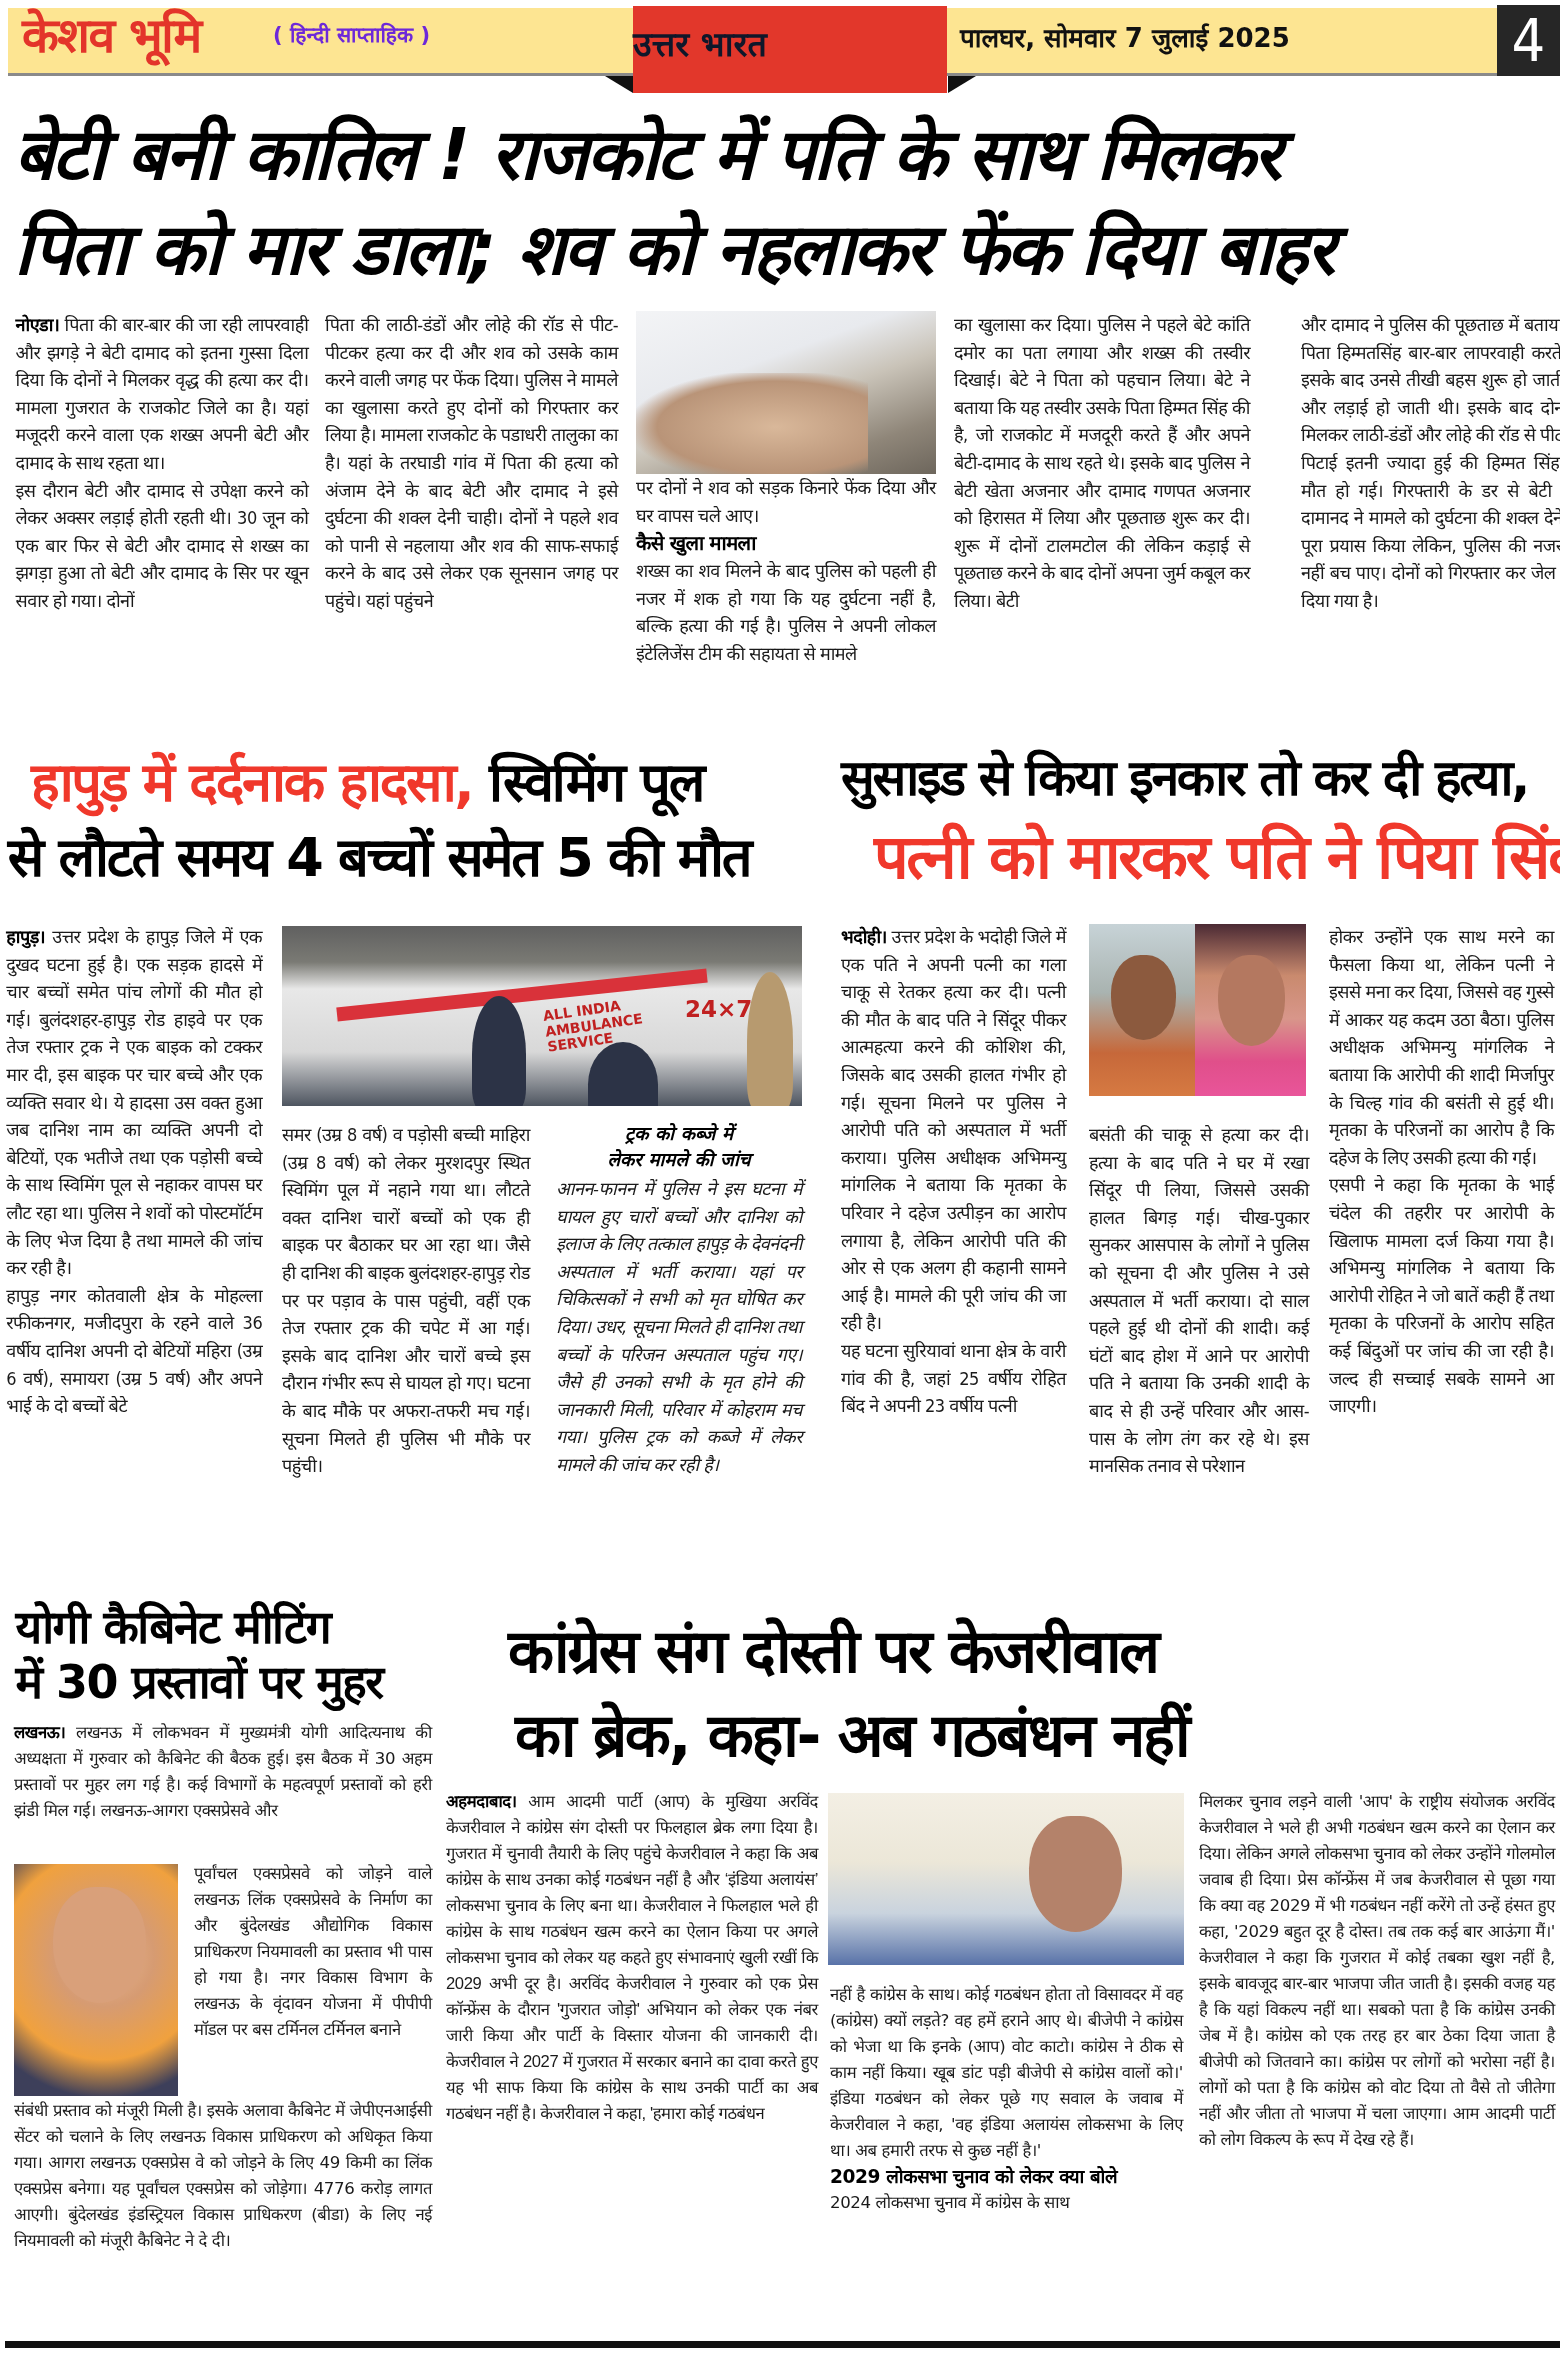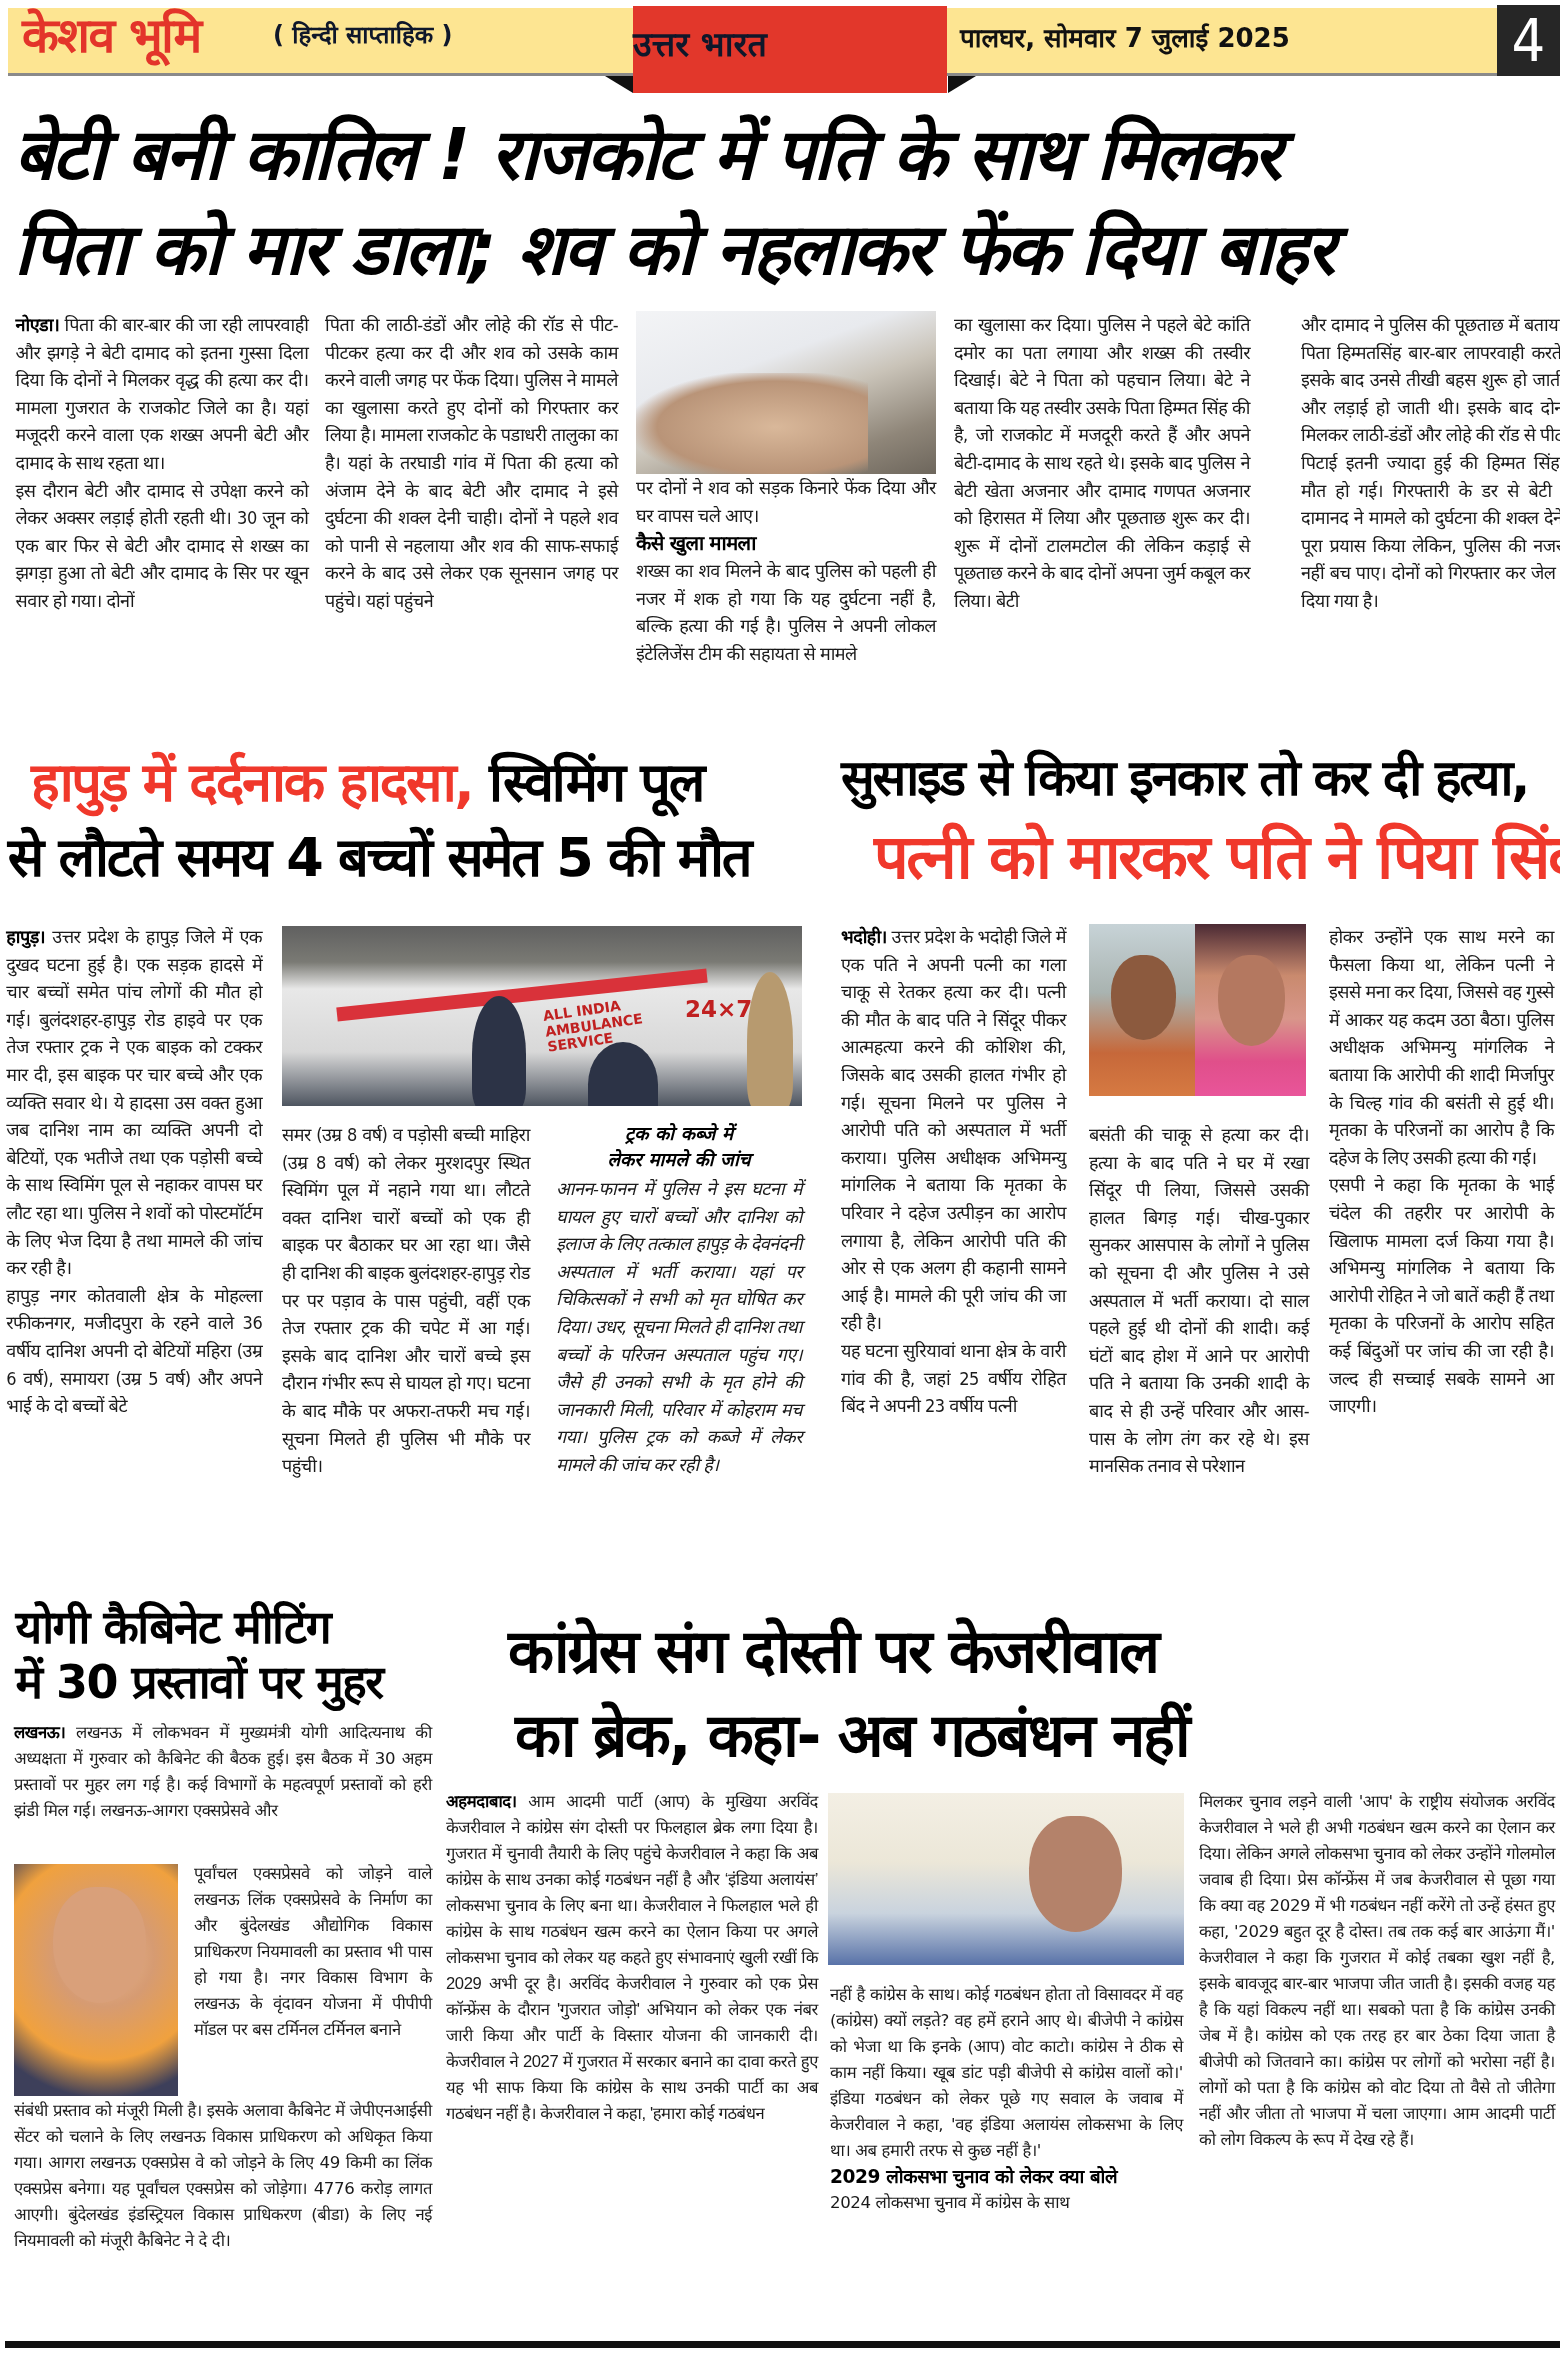--- a/index.html
+++ b/index.html
@@ -2,21 +2,21 @@
 <html style="font-size:12.4px"><head>
 <meta charset="utf-8">
 <style>
   * { box-sizing: border-box; margin: 0; padding: 0; }
   html, body { width: 1561px; height: 2354px; background: #ffffff; overflow: hidden; }
   body { position: relative; font-family: "DejaVu Sans", sans-serif; color: #111; }
   .abs { position: absolute; }
   
   .mast { left: 7.7px; top: 7.7px; width: 1553px; height: 68px; background: #FDE592; border-bottom: 3.9px solid #8a8a8a; }
   .logo { left: 22px; top: 6.2px; font-family: "DejaVu Sans", sans-serif; font-weight: bold; font-size: 48px; color: #E3342A; line-height: 59px; letter-spacing: -1.5px; }
-  .logo-sub { left: 273px; top: 20px; font-size: 24px; font-weight: bold; color: #0f172a; line-height: 31px; }
+  .logo-sub { left: 273px; top: 20px; font-size: 21px; font-weight: bold; color: #6d28d9; line-height: 31px; }
   .section-tab { left: 633px; top: 6.2px; width: 314px; height: 87px; background: #E2372B; color: #0f172a; font-size: 34px; font-weight: bold; text-align: left; line-height: 77px; }
   .tab-tri-l { left: 605px; top: 76px; width: 0; height: 0; border-left: 28px solid transparent; border-top: 17px solid #111; }
   .tab-tri-r { left: 948px; top: 76px; width: 0; height: 0; border-right: 28px solid transparent; border-top: 17px solid #111; }
   .dateline { left: 960px; top: 18.6px; width: 496px; font-size: 26px; font-weight: bold; line-height: 39px; color: #111; }
   .pageno { left: 1497px; top: 4.6px; width: 63px; height: 71px; background: #262626; color: #fff; font-size: 59px; text-align: center; line-height: 71px; font-family: "DejaVu Sans Condensed", "DejaVu Sans", sans-serif; }
 
   
   .hl { font-weight: bold; color: #000; line-height: 1.15; white-space: nowrap; }
   .main-hl { left: 14px; top: 108px; width: 1541px; font-size: 71px; letter-spacing: -2.3px; line-height: 93px; transform: scaleX(1.0); font-style: italic; }
   .red { color: #F0382B; }

